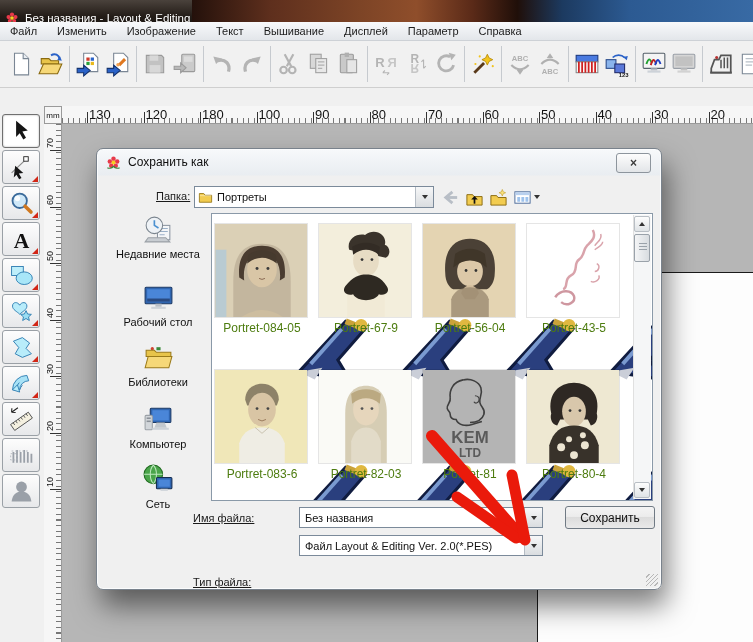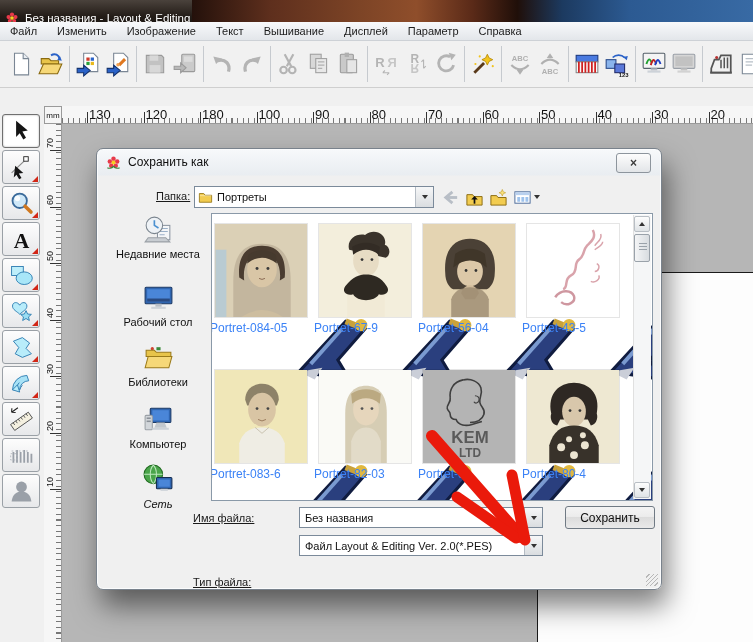--- a/index.html
+++ b/index.html
@@ -71,21 +71,21 @@
   .navbtn svg{width:19px;height:19px;}
   .places{position:absolute;left:10px;top:62px;width:102px;height:472px;}
   .place{position:absolute;left:0;width:102px;display:flex;flex-direction:column;align-items:center;}
   .place .picon{width:33px;height:33px;}
   .place .plabel{font-size:11px;color:#101010;text-align:center;line-height:13px;margin-top:2px;}
   .listbox{position:absolute;left:114px;top:64px;width:442px;height:288px;background:#fff;
     border:1px solid #8a99a8;box-sizing:border-box;overflow:hidden;}
   .tile{position:absolute;width:92px;height:93px;box-shadow:0 0 0 1px rgba(0,0,0,.10);}
   .tile svg{position:absolute;left:0;top:0;width:94px;height:93px;}
   .tile .ovl{position:absolute;right:-4px;bottom:-3px;width:24px;height:22px;}
-  .flabel{position:absolute;width:104px;font-size:12px;color:#3b82f6;white-space:nowrap;}
+  .flabel{position:absolute;width:104px;text-align:center;font-size:12px;color:#4d7c0f;white-space:nowrap;}
   .vsb{position:absolute;right:1px;top:1px;width:17px;bottom:1px;background:#f5f6f7;border-left:1px solid #e0e0e0;}
   .vsb .sbtn{position:absolute;left:0;width:16px;height:16px;border:1px solid #b8bec4;border-radius:2px;
     background:linear-gradient(180deg,#fdfdfd,#dfe3e6);display:flex;align-items:center;justify-content:center;box-sizing:border-box;}
   .vsb .thumb{position:absolute;left:0;top:19px;width:16px;height:28px;border:1px solid #9aa2aa;border-radius:2px;
     background:linear-gradient(90deg,#f4f5f6,#d8dce0);box-sizing:border-box;}
   .vsb .grip{position:absolute;left:4px;top:11px;width:8px;height:1px;background:#9aa2aa;box-shadow:0 3px 0 #9aa2aa,0 -3px 0 #9aa2aa;}
   .wbtn{position:absolute;width:90px;height:23px;border:1px solid #707a84;border-radius:3px;
     background:linear-gradient(180deg,#f4f4f4,#ececec 45%,#dcdcdc 50%,#e9e9e9);
     display:flex;align-items:center;justify-content:center;font-size:12px;color:#101010;box-sizing:border-box;}
   .grip-corner{position:absolute;right:3px;bottom:3px;width:12px;height:12px;
@@ -547,21 +547,21 @@
               <rect x="8" y="5" width="20" height="14" rx="1" fill="#2f65b0" stroke="#1c3a66"></rect>
               <rect x="10" y="7" width="16" height="10" fill="#4a86d8"></rect>
               <rect x="3" y="12" width="7" height="14" rx="1" fill="#d2d6da" stroke="#9aa0a6"></rect>
               <rect x="4.5" y="14" width="4" height="1.5" fill="#8a9098"></rect>
               <rect x="4.5" y="17" width="4" height="1.5" fill="#8a9098"></rect>
               <path d="M14 19l-2 5h12l-2-5z" fill="#c2c8ce"></path>
               <rect x="10" y="24" width="16" height="2" fill="#cdd2d8"></rect>
             </svg></span>
           <span class="plabel">Компьютер</span>
         </div>
-        <div class="place" style="top: 252px; font-style: italic;">
+        <div class="place" style="top: 252px;">
           <span class="picon"><svg viewBox="0 0 32 32" width="100%" height="100%">
               <circle cx="11" cy="11" r="9" fill="#4aa44a" stroke="#1e6a1e"></circle>
               <path d="M2 11h18M11 2c4 4 4 14 0 18M11 2c-4 4-4 14 0 18" stroke="#bfe8bf" fill="none"></path>
               <rect x="14" y="14" width="15" height="11" rx="1" fill="#2f65b0" stroke="#142c50"></rect>
               <rect x="16" y="16" width="11" height="7" fill="#4a86d8"></rect>
               <rect x="18" y="25" width="7" height="2" fill="#cdd2d8"></rect>
             </svg></span>
           <span class="plabel">Сеть</span>
         </div>
       </div>

